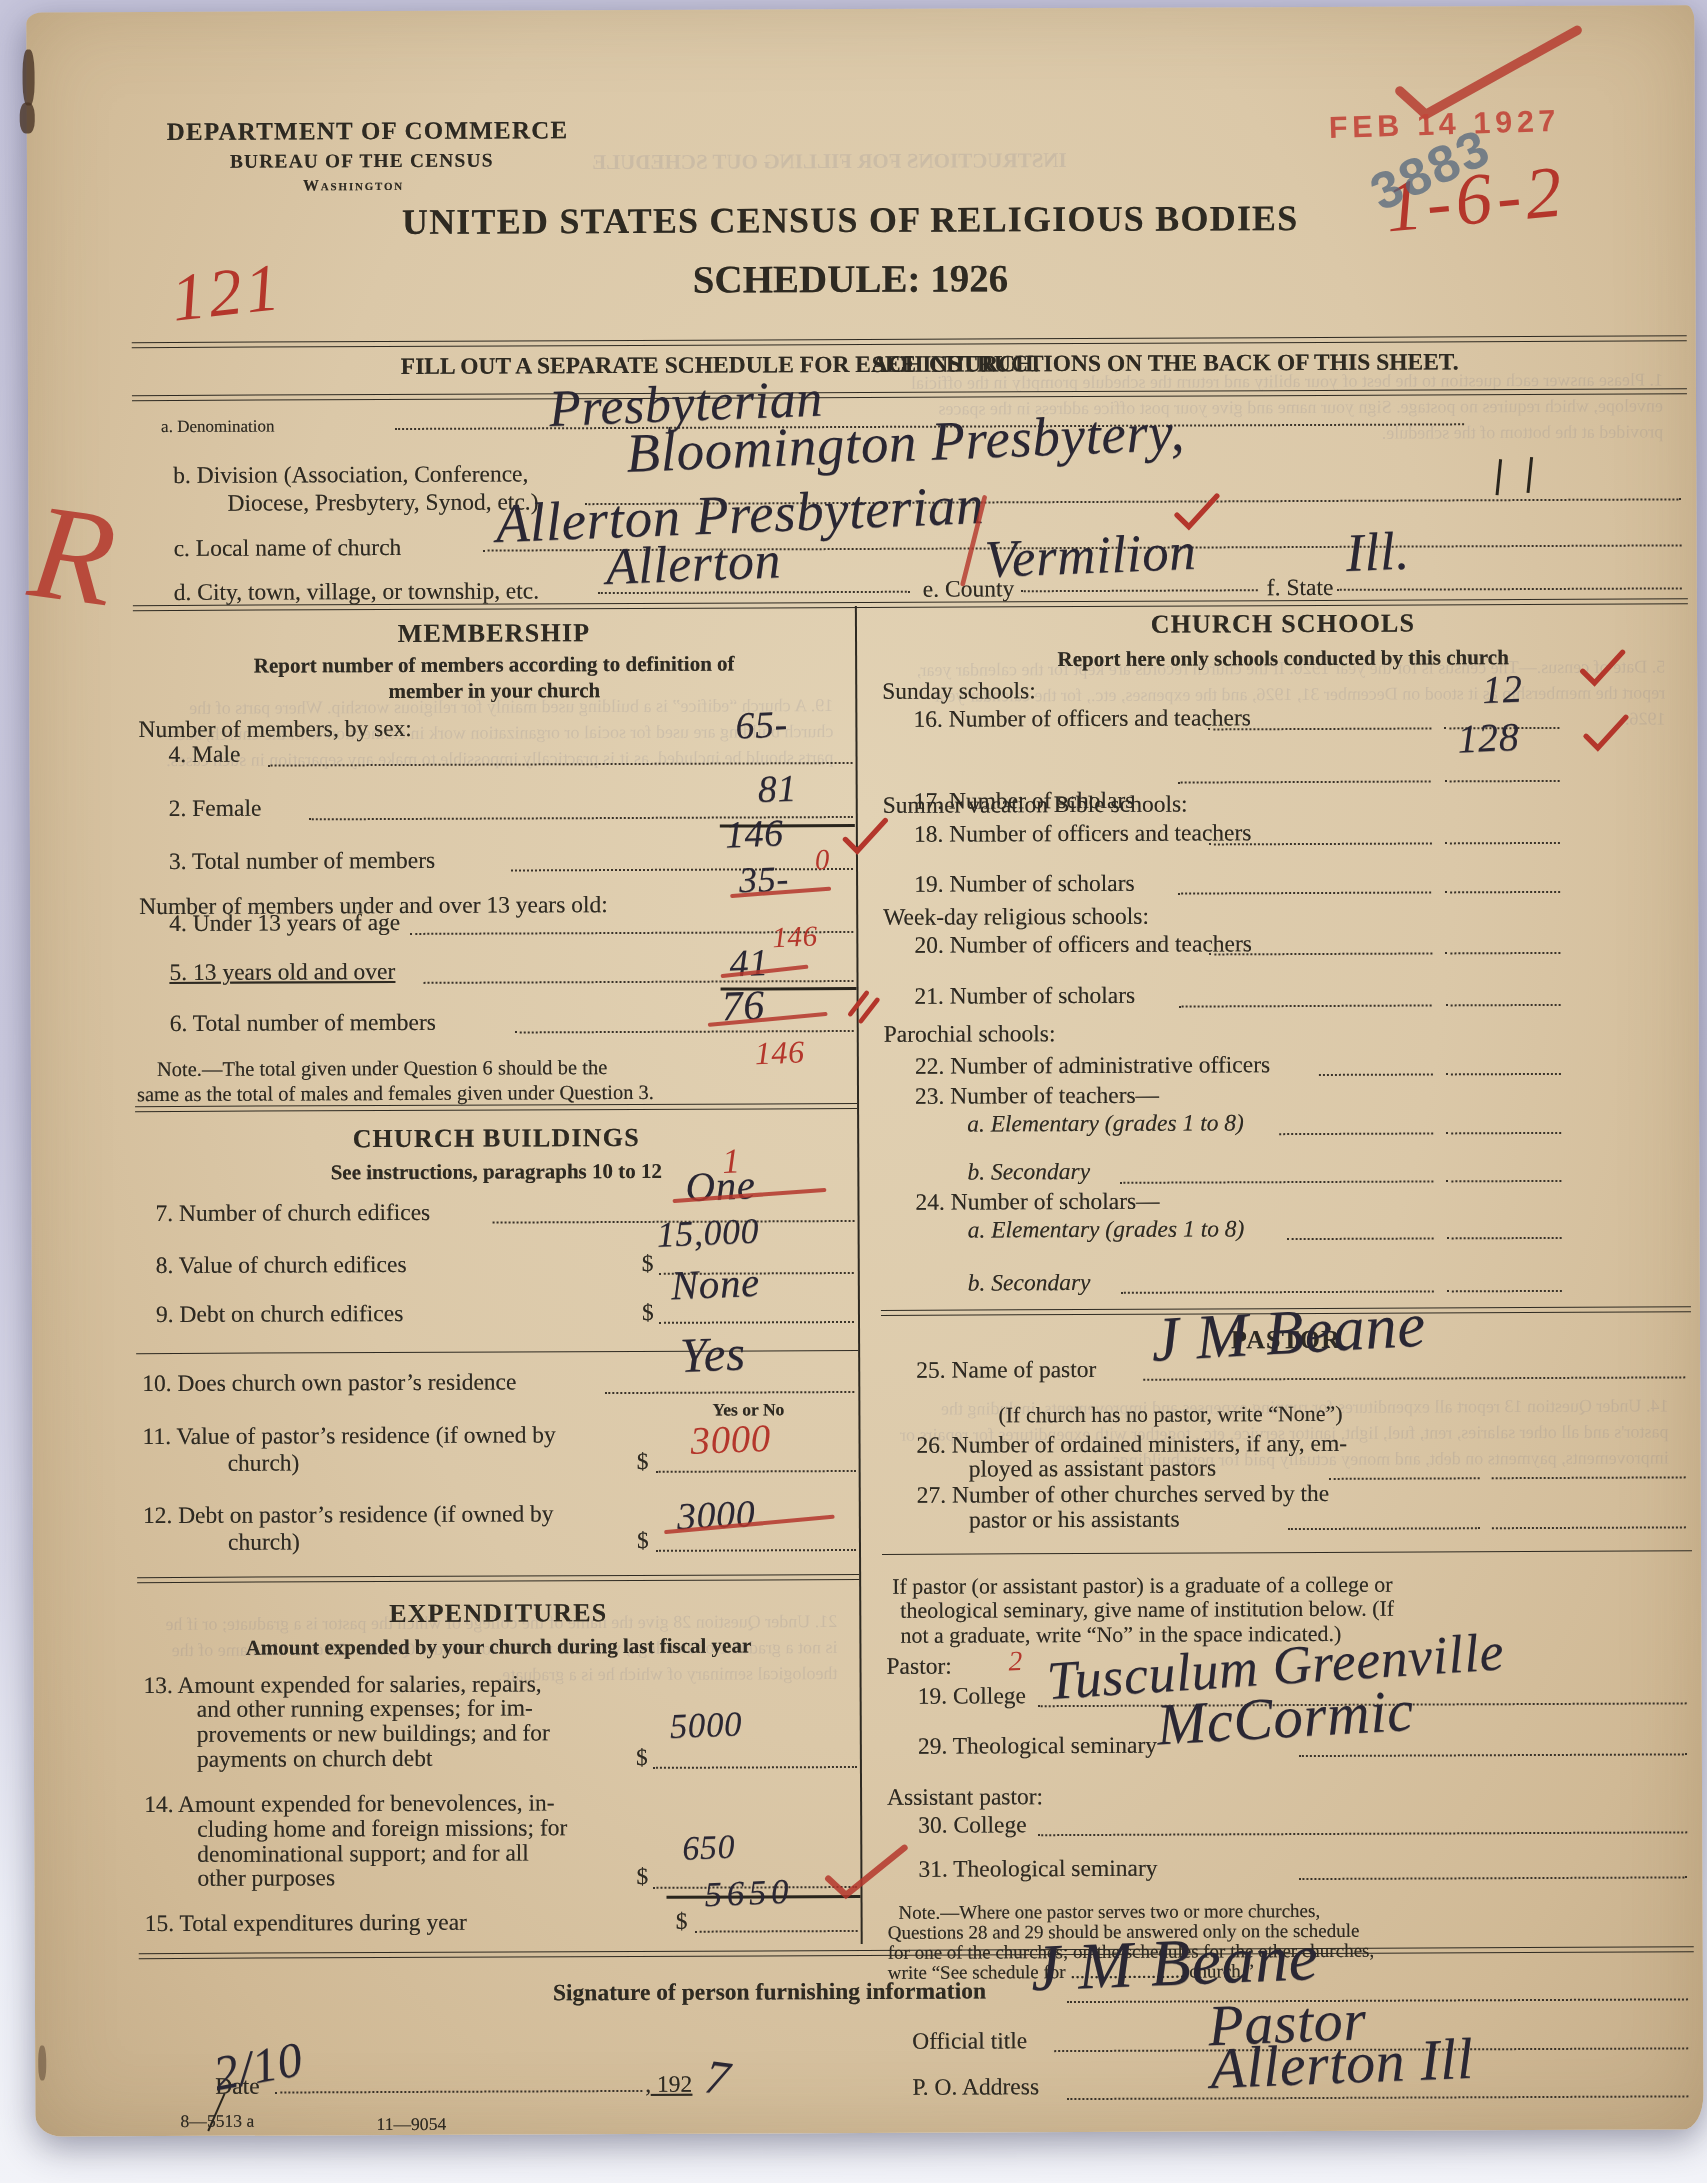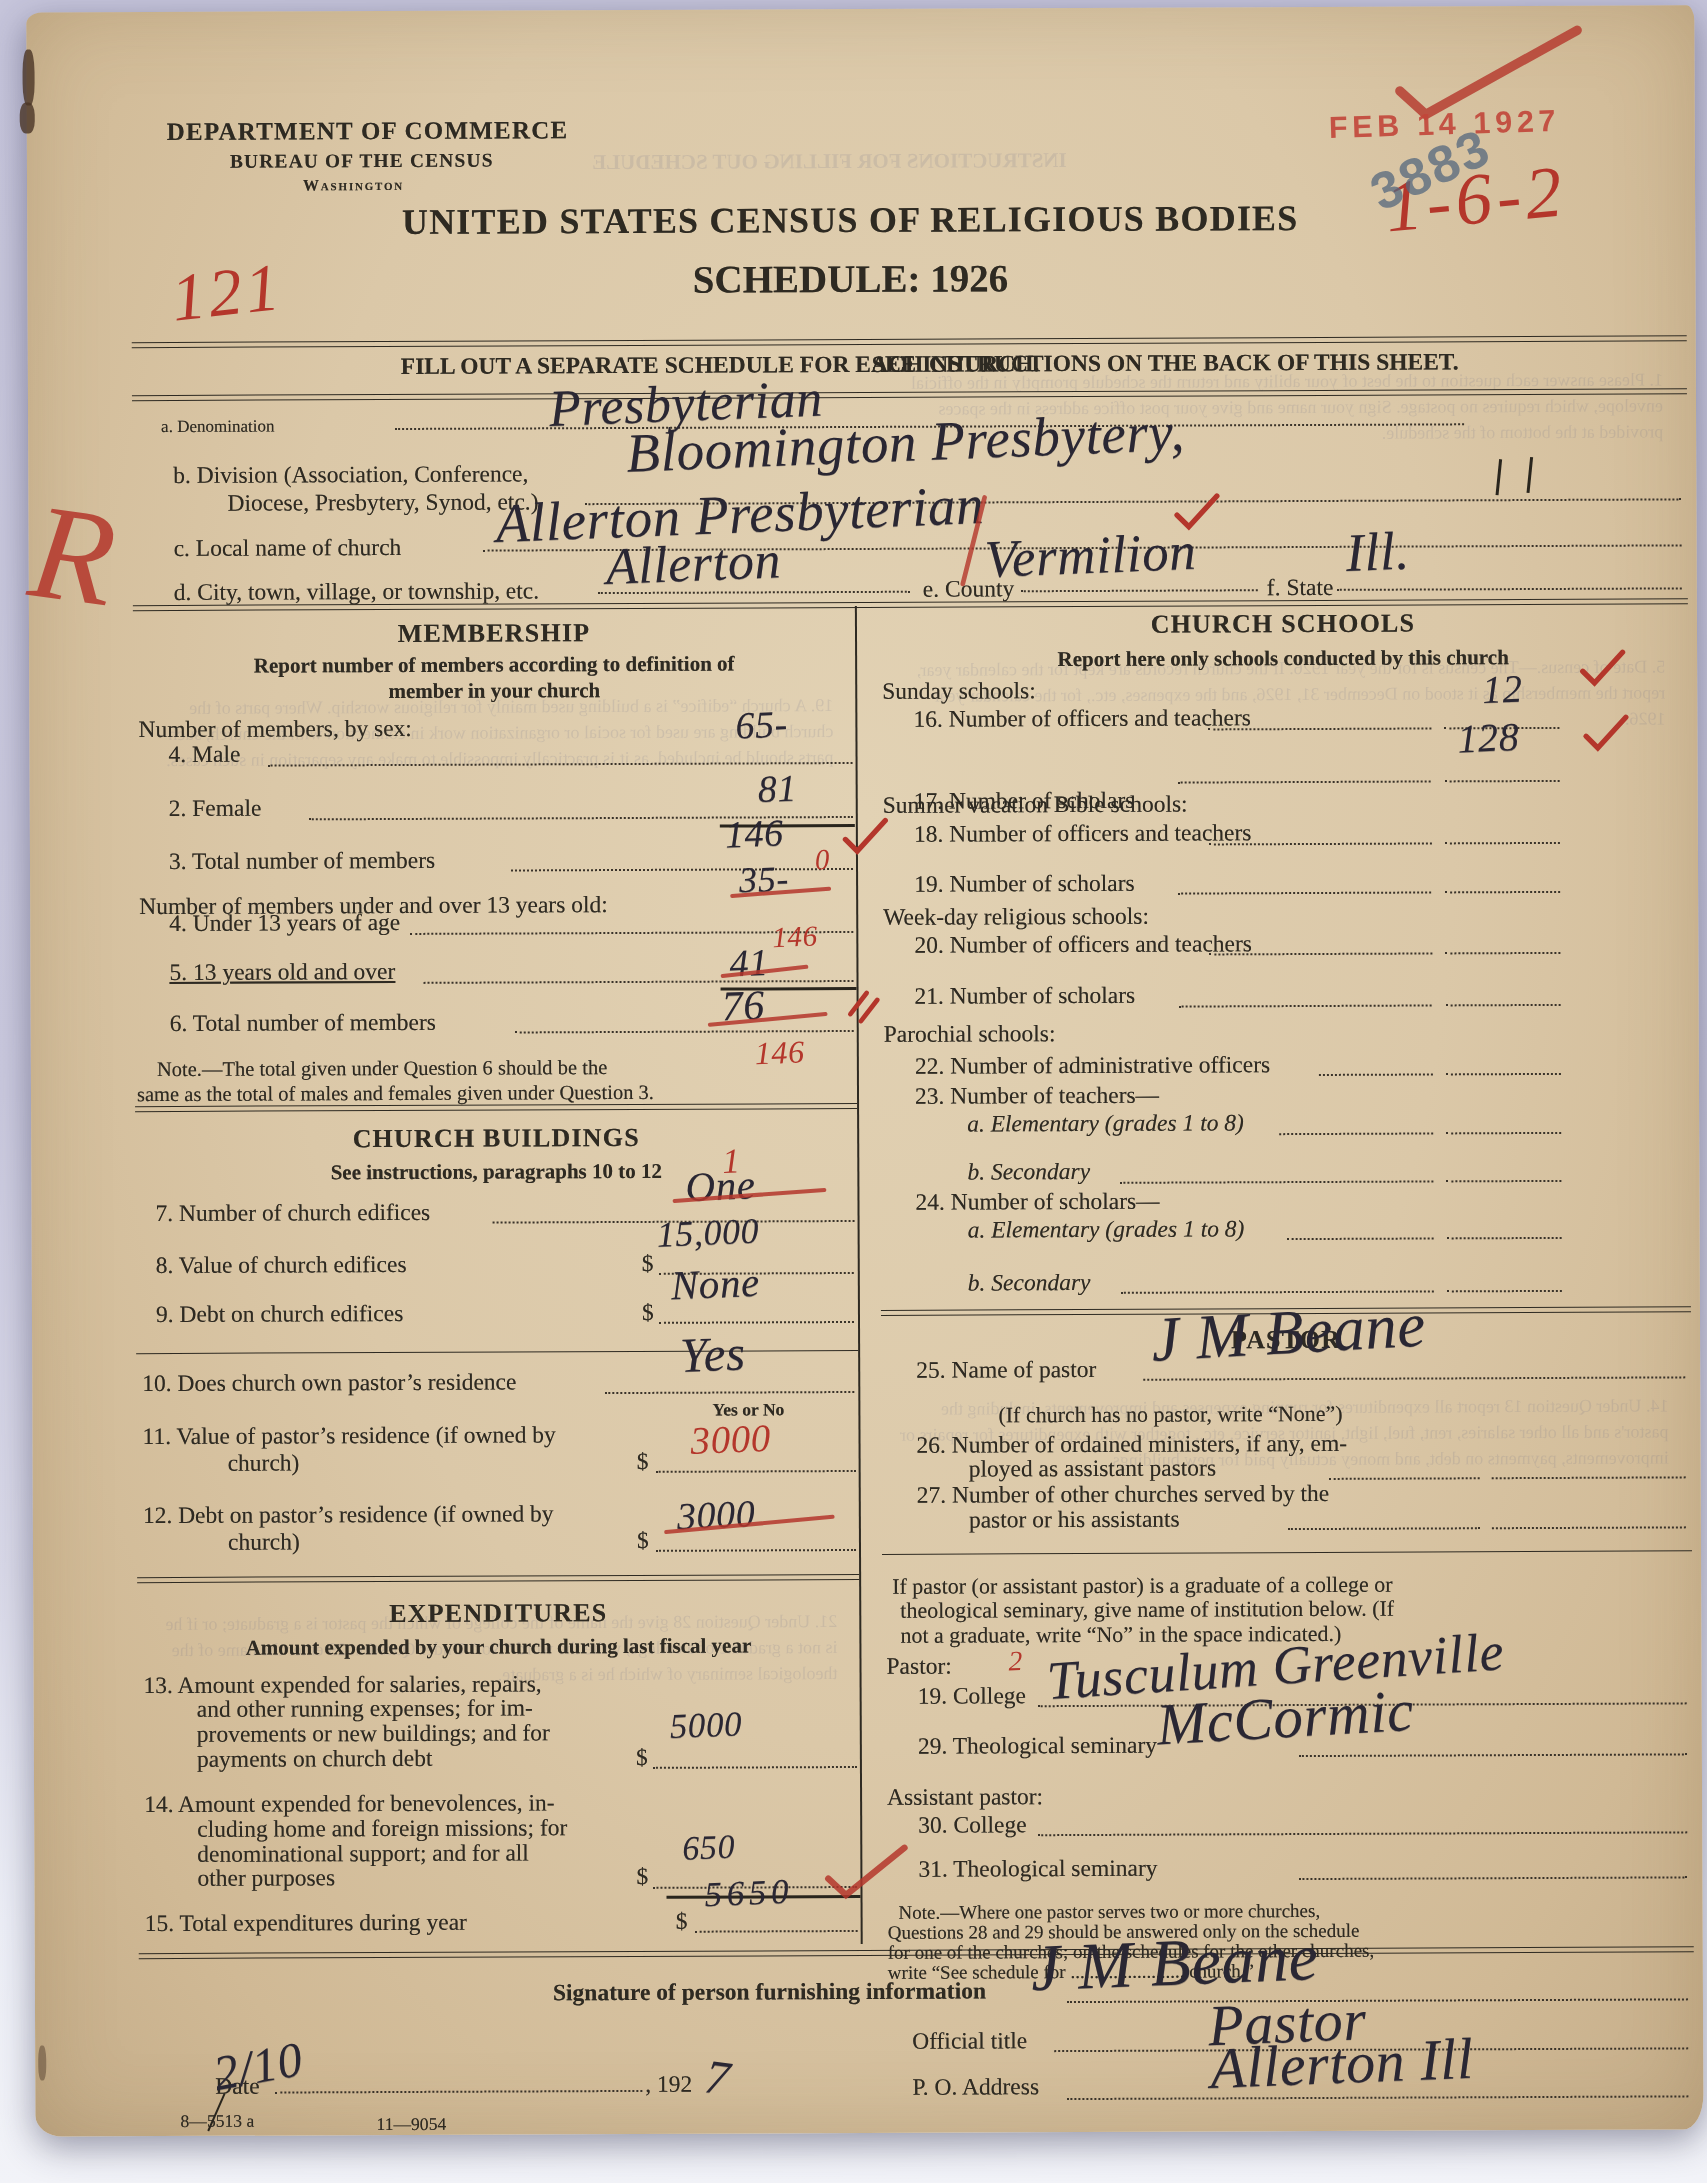--- a/index.html
+++ b/index.html
@@ -336,21 +336,21 @@
   <div class="dl" style="left:1063px;top:2002px;width:621px;"></div>
   <div class="hand" style="left:1027px;top:1926px;font-size:66px;transform:rotate(-2deg);">J M Beane</div>
 
   <div class="t" style="left:908px;top:2028px;font-size:23.5px;">Official title</div>
   <div class="dl" style="left:1050px;top:2051px;width:634px;"></div>
   <div class="hand" style="left:1204px;top:1991px;font-size:58px;">Pastor</div>
 
   <div class="t" style="left:163px;top:2070px;font-size:23.5px;margin-left:48px;">Date</div>
   <div class="hand" style="left:209px;top:2035px;font-size:49px;transform:rotate(-10deg);">2/10</div>
   <div class="dl" style="left:271px;top:2089px;width:367px;"></div>
-  <div class="t" style="left:641px;top:2070px;font-size:23.5px;">, 192</div>
+  <div class="t" style="left:641px;top:2070px;font-size:23.5px;text-decoration:underline;">, 192</div>
   <div class="hand" style="left:701px;top:2049px;font-size:48px;transform:rotate(8deg);">7</div>
 
   <div class="t" style="left:908px;top:2074px;font-size:23.5px;">P. O. Address</div>
   <div class="dl" style="left:1063px;top:2099px;width:621px;"></div>
   <div class="hand" style="left:1206px;top:2032px;font-size:58px;">Allerton Ill</div>
 
   <div class="t" style="left:176px;top:2108px;font-size:17.6px;">8—5513 a</div>
   <div class="t" style="left:372px;top:2112px;font-size:17.6px;">11—9054</div>
   <div class="ink" style="left:211px;top:2089px;width:2.3px;height:41px;transform:rotate(24deg);"></div>
 </div>

